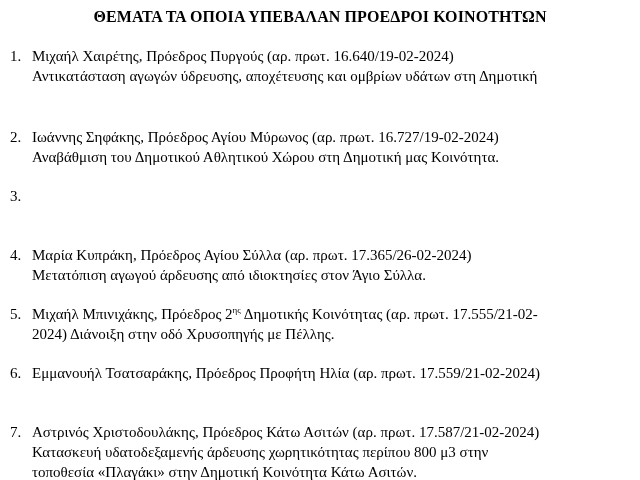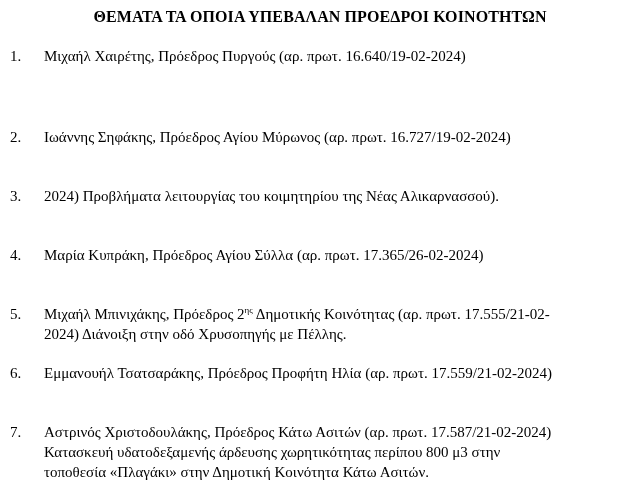--- a/index.html
+++ b/index.html
@@ -13,55 +13,57 @@
       text-align: center; font-weight: bold; font-size: 16px;
       letter-spacing: 0.1px; padding-left: 0; box-sizing: border-box;
     }
     .list { position: absolute; left: 0; top: 44px; width: 640px; }
     .item {
       position: absolute; left: 0; width: 630px;
       font-size: 15px; line-height: 20px;
     }
     .num { position: absolute; left: 10px; top: 0; }
     .body { position: absolute; left: 32px; top: 0; width: 590px; }
-    .line { display: block; white-space: nowrap; margin-left: 12px; }
+    .line { display: block; white-space: nowrap; }
     sup { font-size: 9px; line-height: 0; vertical-align: 6px; text-align: right; }
   </style>
 </head>
 <body>
 
 <div class="title">ΘΕΜΑΤΑ ΤΑ ΟΠΟΙΑ ΥΠΕΒΑΛΑΝ ΠΡΟΕΔΡΟΙ ΚΟΙΝΟΤΗΤΩΝ</div>
 
 <div class="list">
 
   <div class="item" style="top:2px;">
     <span class="num">1.</span>
     <div class="body">
       <span class="line">Μιχαήλ Χαιρέτης, Πρόεδρος Πυργούς (αρ. πρωτ. 16.640/19-02-2024)</span>
+      <span class="line">Αντικατάσταση αγωγών ύδρευσης, αποχέτευσης και ομβρίων υδάτων στη Δημοτική</span>
     </div>
   </div>
 
   <div class="item" style="top:83px;">
     <span class="num">2.</span>
     <div class="body">
       <span class="line">Ιωάννης Σηφάκης, Πρόεδρος Αγίου Μύρωνος (αρ. πρωτ. 16.727/19-02-2024)</span>
+      <span class="line">Αναβάθμιση του Δημοτικού Αθλητικού Χώρου στη Δημοτική μας Κοινότητα.</span>
     </div>
   </div>
 
   <div class="item" style="top:142px;">
     <span class="num">3.</span>
     <div class="body">
-      <span class="line">2024) Προβλήματα λειτουργίας του κοιμητηρίου της Νέας Αλικαρνασσού).</span>
     </div>
   </div>
 
   <div class="item" style="top:201px;">
     <span class="num">4.</span>
     <div class="body">
       <span class="line">Μαρία Κυπράκη, Πρόεδρος Αγίου Σύλλα  (αρ. πρωτ. 17.365/26-02-2024)</span>
+      <span class="line">Μετατόπιση αγωγού άρδευσης από ιδιοκτησίες στον Άγιο Σύλλα.</span>
     </div>
   </div>
 
   <div class="item" style="top:260px;">
     <span class="num">5.</span>
     <div class="body">
       <span class="line"><span>Μιχαήλ Μπινιχάκης, Πρόεδρος 2</span><sup>ης</sup><span> Δημοτικής Κοινότητας (αρ. πρωτ. 17.555/21-02-</span></span>
       <span class="line">2024) Διάνοιξη στην οδό Χρυσοπηγής  με Πέλλης.</span>
     </div>
   </div>

